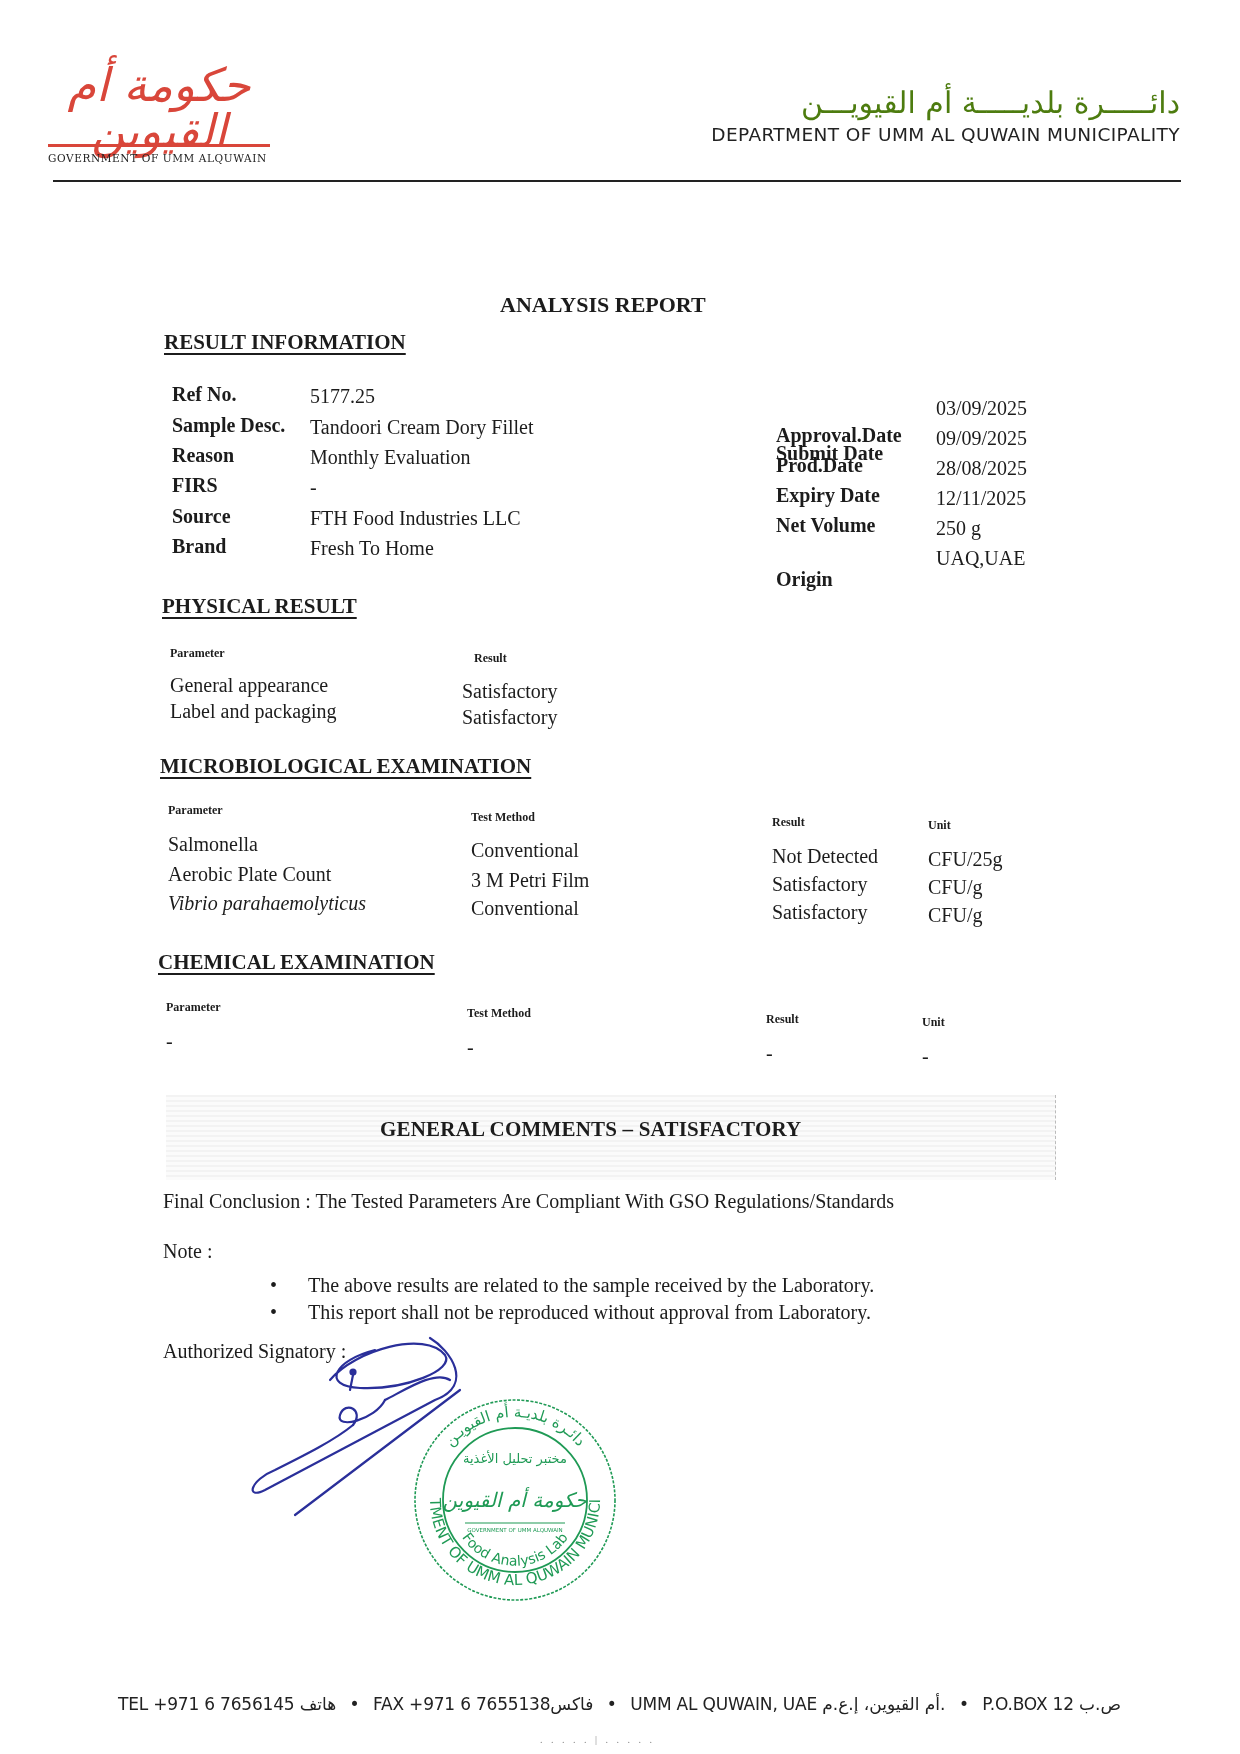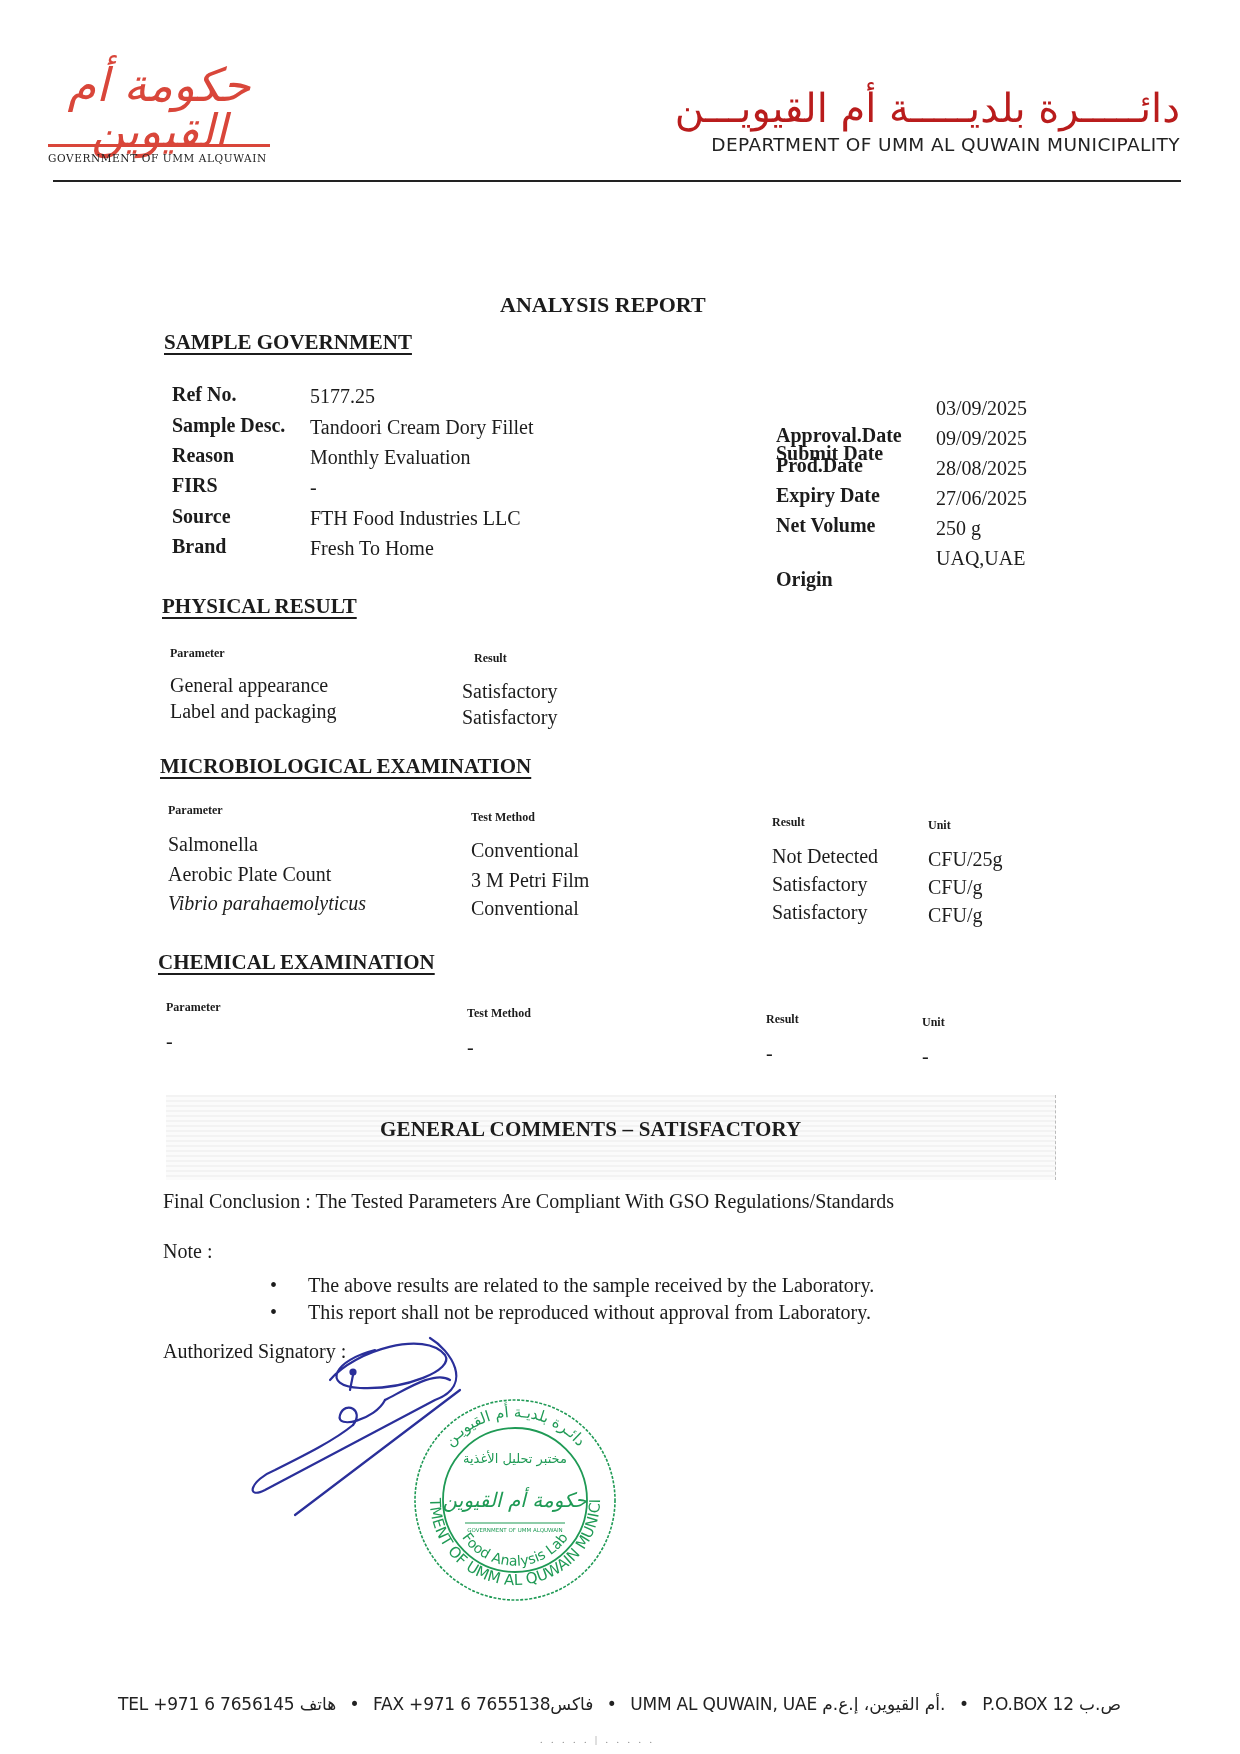--- a/index.html
+++ b/index.html
@@ -11,21 +11,21 @@
     
     .gov-logo { left: 48px; top: 62px; width: 222px; }
     .gov-logo .arabic-script {
       font-family: "DejaVu Serif", serif; color: #d9463a; font-size: 46px; line-height: 1;
       direction: rtl; text-align: center; font-style: italic; letter-spacing: -2px; height: 66px;
     }
     .gov-logo .red-rule { height: 3px; background: #d9463a; margin-top: 16px; }
     .gov-logo .gov-name { font-family: "DejaVu Serif", serif; font-size: 10.5px; letter-spacing: 0.6px; margin-top: 5px; color: #222; }
 
     .dept { right: 60px; top: 88px; text-align: right; }
-    .dept .dept-ar { font-family: "DejaVu Sans", sans-serif; font-size: 40px; direction: rtl; line-height: 1; color: #b91c1c; font-weight: 300; }
+    .dept .dept-ar { font-family: "DejaVu Sans", sans-serif; font-size: 30px; direction: rtl; line-height: 1; color: #4d7c0f; font-weight: 300; }
     .dept .dept-en { font-family: "DejaVu Sans", sans-serif; font-size: 18.5px; letter-spacing: 0.4px; margin-top: 6px; color: #222; }
 
     .header-rule { left: 53px; top: 180px; width: 1128px; height: 2px; background: #222; }
 
     
     .report-title { left: 500px; top: 292px; font-size: 22px; font-weight: bold; }
     .sec-title { font-size: 21px; font-weight: bold; text-decoration: underline; text-underline-offset: 4px; text-decoration-thickness: 2px; }
 
     .kv-label { font-size: 20px; font-weight: bold; }
     .kv-val { font-size: 20px; }
@@ -68,21 +68,21 @@
 
 <div class="abs dept">
   <div class="dept-ar">دائـــــرة بلديـــــة أم القيويـــن</div>
   <div class="dept-en">DEPARTMENT OF UMM AL QUWAIN MUNICIPALITY</div>
 </div>
 
 <div class="abs header-rule"></div>
 
 <div class="abs report-title">ANALYSIS REPORT</div>
 
-<div class="abs sec-title" style="left:164px; top:330px;">SAMPLE GOVERNMENT</div>
+<div class="abs sec-title" style="left:164px; top:330px;">RESULT INFORMATION</div>
 
 <div>
   <div class="abs kv-label" style="left:172px; top:383px;">Ref No.</div>
   <div class="abs kv-val" style="left:310px; top:385px;">5177.25</div>
 
   <div class="abs kv-label" style="left:172px; top:414px;">Sample Desc.</div>
   <div class="abs kv-val" style="left:310px; top:416px;">Tandoori Cream Dory Fillet</div>
 
   <div class="abs kv-label" style="left:172px; top:444px;">Reason</div>
   <div class="abs kv-val" style="left:310px; top:446px;">Monthly Evaluation</div>
@@ -101,21 +101,21 @@
   <div class="abs kv-label" style="left:776px; top:394px;margin-top:48px;">Submit Date</div>
   <div class="abs kv-val" style="left:936px; top:397px;">03/09/2025</div>
 
   <div class="abs kv-label" style="left:776px; top:424px;">Approval.Date</div>
   <div class="abs kv-val" style="left:936px; top:427px;">09/09/2025</div>
 
   <div class="abs kv-label" style="left:776px; top:454px;">Prod.Date</div>
   <div class="abs kv-val" style="left:936px; top:457px;">28/08/2025</div>
 
   <div class="abs kv-label" style="left:776px; top:484px;">Expiry Date</div>
-  <div class="abs kv-val" style="left:936px; top:487px;">27/06/2025</div>
+  <div class="abs kv-val" style="left:936px; top:487px;">12/11/2025</div>
 
   <div class="abs kv-label" style="left:776px; top:514px;">Net Volume</div>
   <div class="abs kv-val" style="left:936px; top:517px;">250 g</div>
 
   <div class="abs kv-label" style="left:776px; top:568px;">Origin</div>
   <div class="abs kv-val" style="left:936px; top:547px;">UAQ,UAE</div>
 </div>
 
 <div class="abs sec-title" style="left:162px; top:594px;">PHYSICAL RESULT</div>
 

